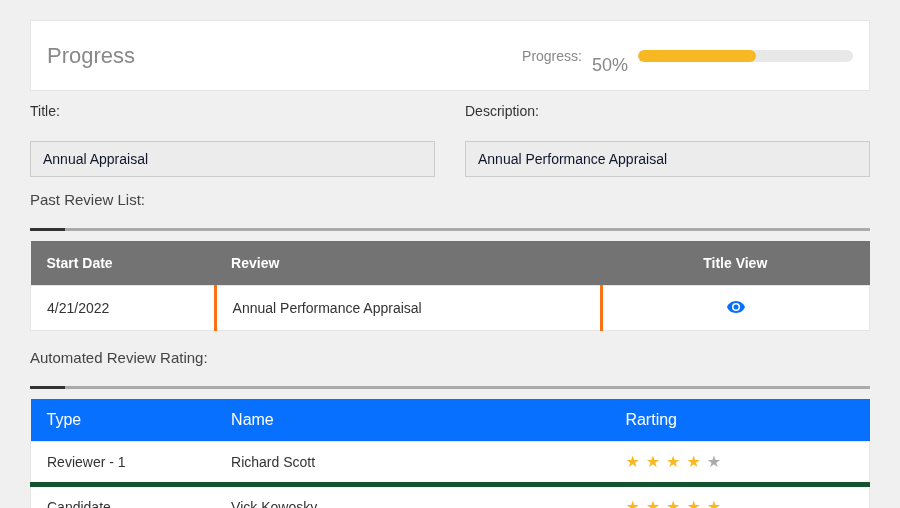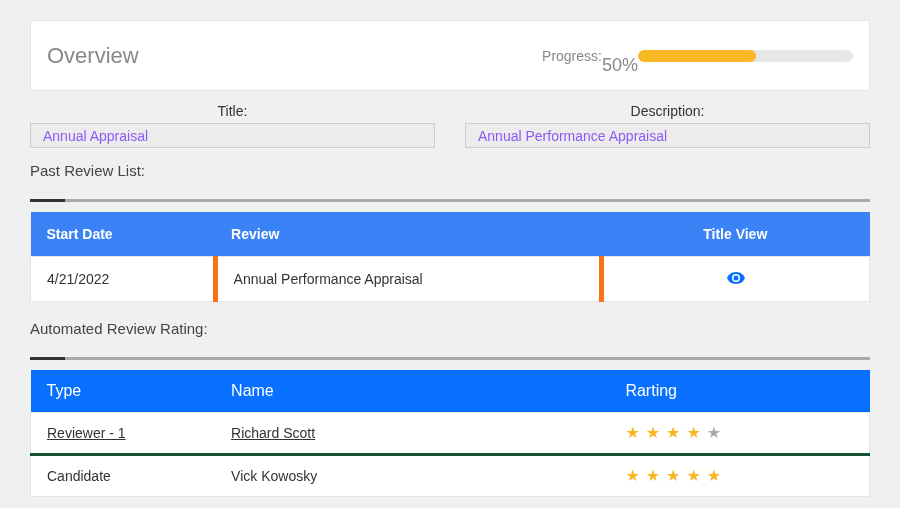--- a/index.html
+++ b/index.html
@@ -27,20 +27,21 @@
       margin-bottom: 12px;
     }
     .overview-title {
       font-size: 22px;
       color: #888;
       font-weight: 400;
     }
     .progress-wrapper {
       display: flex;
       align-items: center;
+      gap: 10px;
       text-align: center;
     }
     .progress-label {
       color: #888;
       font-size: 14px;
     }
     .progress-percent {
       color: #888;
       font-size: 18px;
       margin-top: 20px;
@@ -60,34 +61,33 @@
     }
     .form-row {
       display: flex;
       gap: 30px;
       margin-bottom: 14px;
     }
     .form-group {
       flex: 1;
       display: flex;
       flex-direction: column;
-      gap: 4px;
-      align-items: center;
+      gap: 22px;
     }
     .form-label {
       color: #333;
       font-size: 14px;
     }
     .form-input {
       background: #ececec;
       border: 1px solid #ccc;
       padding: 8px 12px;
       font-size: 14px;
-      color: #8b5cf6;
-      height: 25px;
+      color: #0f172a;
+      height: 36px;
       width: 100%;
     }
     .section-title {
       color: #444;
       font-size: 15px;
       border-bottom: 3px solid #aaa;
       padding-bottom: 20px;
       position: relative;
       margin-bottom: 10px;
     }
@@ -99,41 +99,41 @@
       width: 35px;
       height: 3px;
       background: #333;
     }
     .past-review-table {
       width: 100%;
       border-collapse: collapse;
       margin-bottom: 18px;
     }
     .past-review-table thead tr {
-      background: #3b82f6;
+      background: #737373;
       color: #fff;
     }
     .past-review-table th {
       padding: 14px 16px;
       font-size: 14px;
       font-weight: 600;
       text-align: left;
     }
     .past-review-table th:last-child {
       text-align: center;
     }
     .past-review-table tbody tr {
       background: #fff;
       border: 1px solid #e5e5e5;
     }
     .past-review-table td {
       padding: 14px 16px;
       font-size: 14px;
       color: #333;
-      border-right: 5px solid #f97316;
+      border-right: 3px solid #f97316;
     }
     .past-review-table td:last-child {
       border-right: none;
       text-align: center;
     }
     .rating-table {
       width: 100%;
       border-collapse: collapse;
       margin-bottom: 16px;
     }
@@ -144,22 +144,21 @@
     .rating-table th {
       padding: 12px 16px;
       font-size: 16px;
       font-weight: 400;
       text-align: left;
     }
     .rating-table tbody tr {
       background: #fff;
     }
     .rating-table tbody tr:first-child td {
-      border-bottom: 3px solid #14532d;
-      text-decoration: underline;
+      border-bottom: 5px solid #14532d;
     }
     .rating-table tbody {
       border: 1px solid #e5e5e5;
     }
     .rating-table td {
       padding: 12px 16px;
       font-size: 14px;
       color: #333;
     }
     .stars {
@@ -183,21 +182,21 @@
     .rcol-1 { width: 22%; }
     .rcol-2 { width: 47%; }
     .rcol-3 { width: 31%; }
   </style>
 </head>
 <body>
 
 <div class="container">
 
   <div class="overview-header">
-    <div class="overview-title">Overview</div>
+    <div class="overview-title">Progress</div>
     <div class="progress-wrapper">
       <span class="progress-label">Progress:</span>
       <span class="progress-percent">50%</span>
       <div class="progress-bar">
         <div class="progress-fill"></div>
       </div>
     </div>
   </div>
 
   <div class="form-row">

